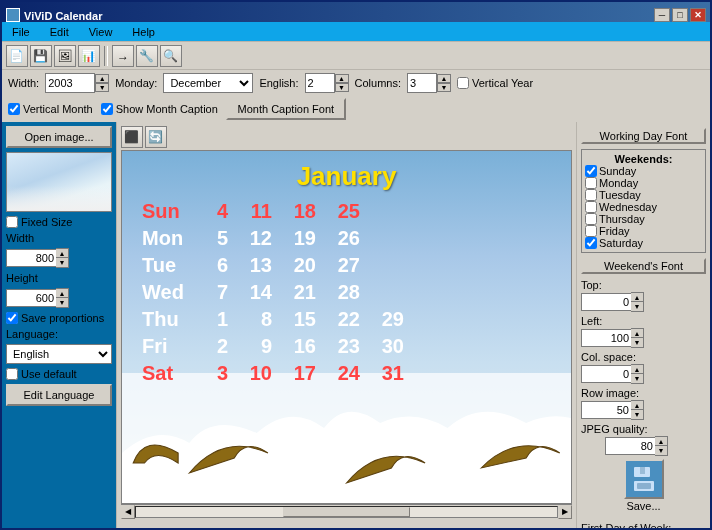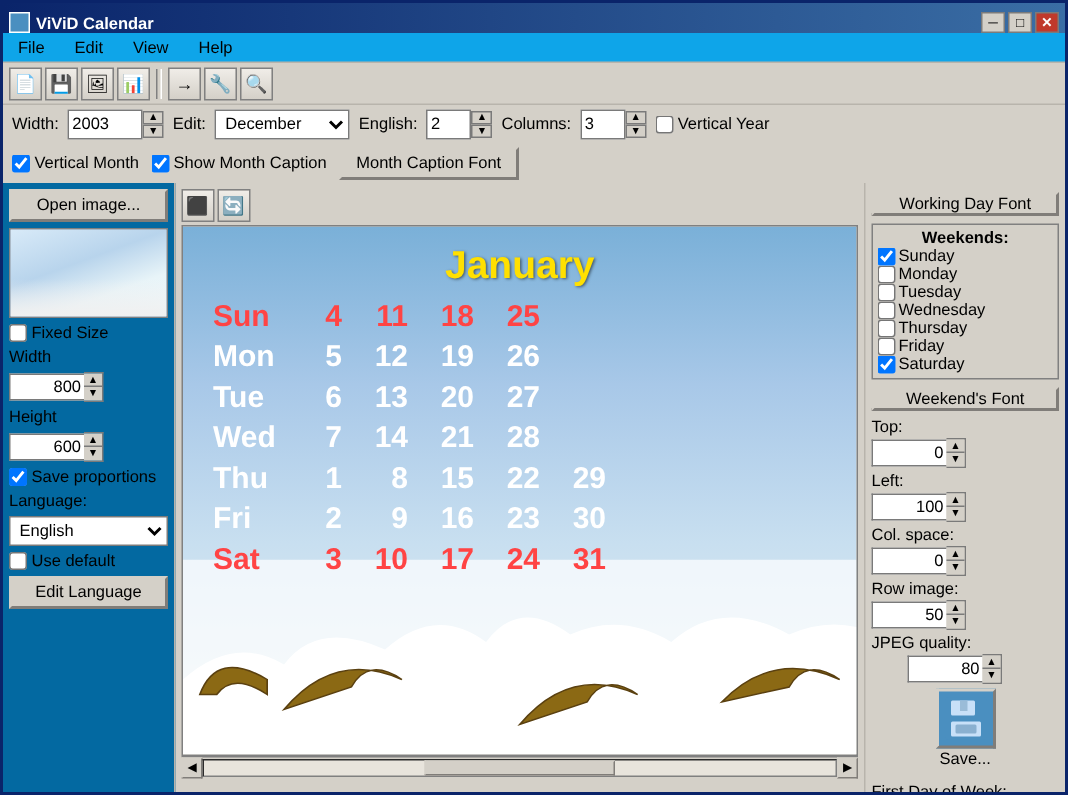--- a/index.html
+++ b/index.html
@@ -115,21 +115,21 @@
 
   <div class="config-row">
     <label class="config-label">Width:</label>
     <div style="display:flex;align-items:center;">
       <input class="config-input" style="width: 50px;" type="text" value="2003">
       <div class="spin-col">
         <button class="spin-btn">▲</button>
         <button class="spin-btn">▼</button>
       </div>
     </div>
-    <label class="config-label">Edit:</label>
+    <label class="config-label">Monday:</label>
     <select class="config-select" style="width:90px;">
       <option>December</option>
     </select>
     <label class="config-label">English:</label>
     <div style="display:flex;align-items:center;">
       <input class="config-input" style="width: 30px;" type="text" value="2">
       <div class="spin-col">
         <button class="spin-btn">▲</button>
         <button class="spin-btn">▼</button>
       </div>

